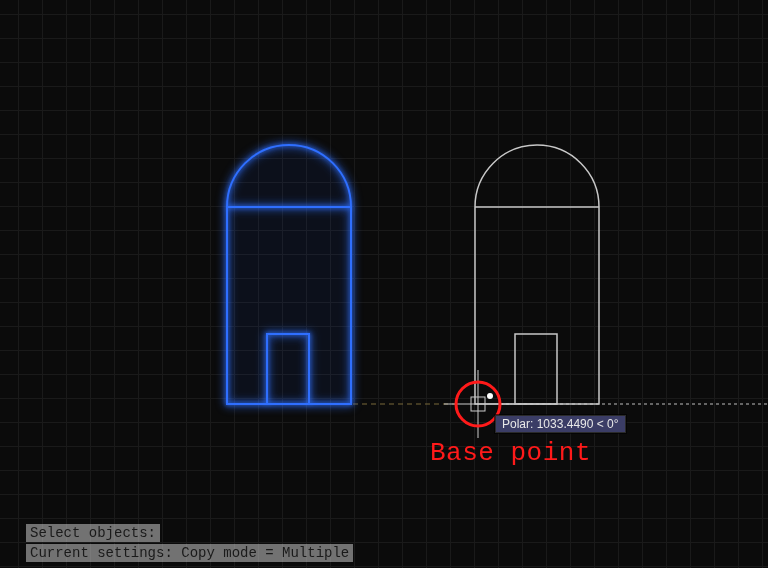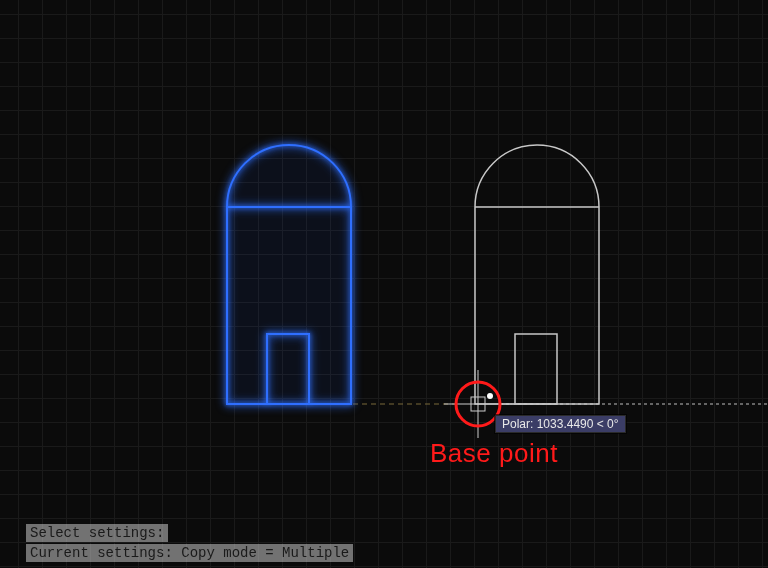--- a/index.html
+++ b/index.html
@@ -14,21 +14,21 @@
     background-position: -6px -10px;
   }
   svg.drawing { position:absolute; inset:0; }
   .selected { stroke:#2f6fff; filter: drop-shadow(0 0 2px #2f6fff) drop-shadow(0 0 4px #2f6fff); }
   .selected-fill { fill: rgba(47,111,255,0.02); }
   .ghost { stroke:#c8c8c8; }
   .track { stroke:#7a6a3a; stroke-dasharray: 5 4; }
   .track-right { stroke:#bfbfbf; stroke-dasharray: 3 3; }
   .crosshair line { stroke:#cccccc; stroke-width:1; }
   .basecircle { stroke:#ff1a1a; stroke-width:3; fill:none; }
-  .base-label { position:absolute; left:430px; top:438px; color:#ff1a1a; font-family: Liberation Sans, sans-serif; font-size:26px; letter-spacing:0.5px; }
+  .base-label { position:absolute; left:430px; top:438px; color:#ff1a1a; font-family: Liberation Mono, monospace; font-size:26px; letter-spacing:0.5px; }
   .polar-tip {
     position:absolute; left:495px; top:415px;
     background:#3b3d66; border:1px solid #2a2a2a;
     color:#e8e8e8; font-size:12px; font-family: Arial, sans-serif;
     padding:0 6px; line-height:16px;
     box-shadow: 0 0 0 1px rgba(0,0,0,0.6);
   }
   .cmdlog { position:absolute; left:26px; bottom:6px; display:flex; flex-direction:column; gap:2px; }
   .cmdline {
     display:inline-block;
@@ -70,17 +70,17 @@
     </g>
 
     <circle class="basecircle" cx="478" cy="404" r="22"></circle>
   </svg>
 
   <div class="base-label">Base point</div>
 
   <div class="polar-tip">Polar: 1033.4490 &lt; 0°</div>
 
   <div class="cmdlog">
-    <span class="cmdline">Select settings:</span>
+    <span class="cmdline">Select objects:</span>
     <span class="cmdline">Current settings:  Copy mode = Multiple</span>
   </div>
 
 </div>
 
 </body></html>

